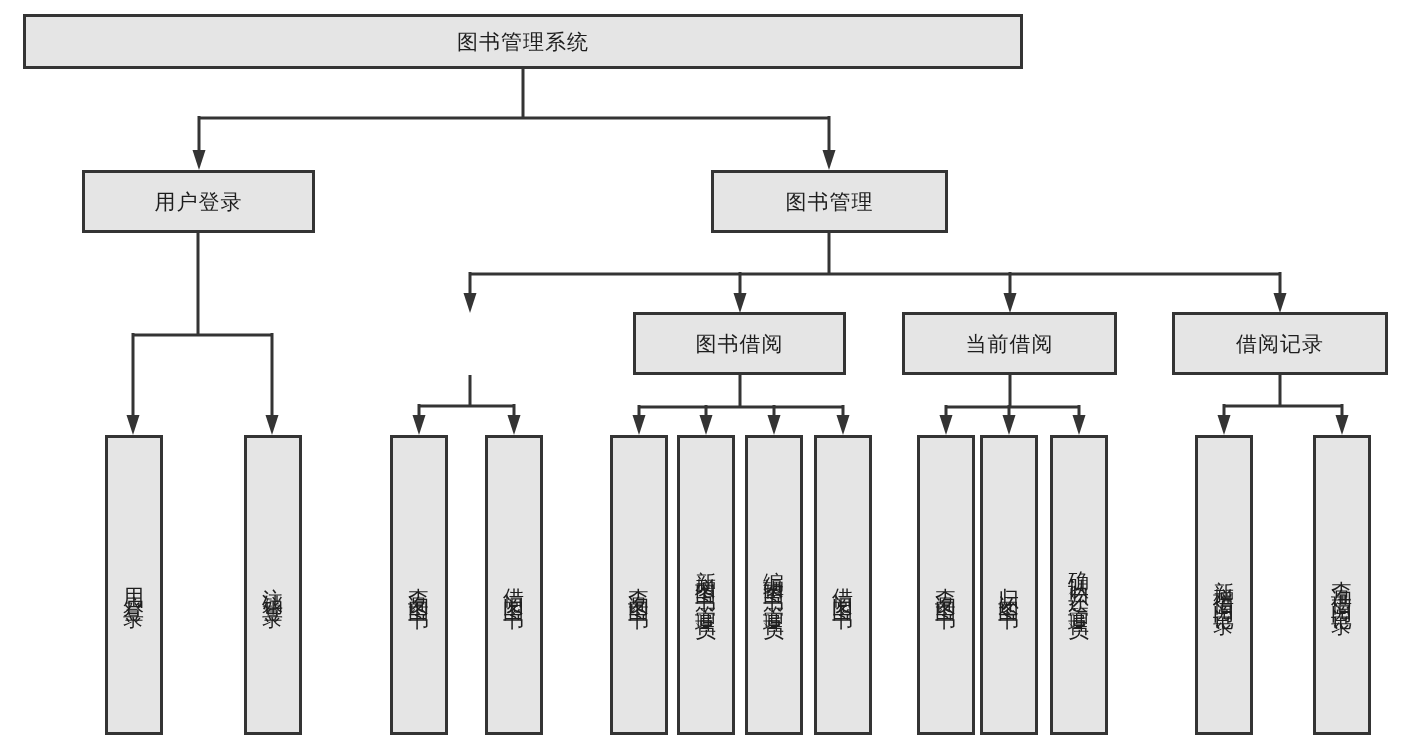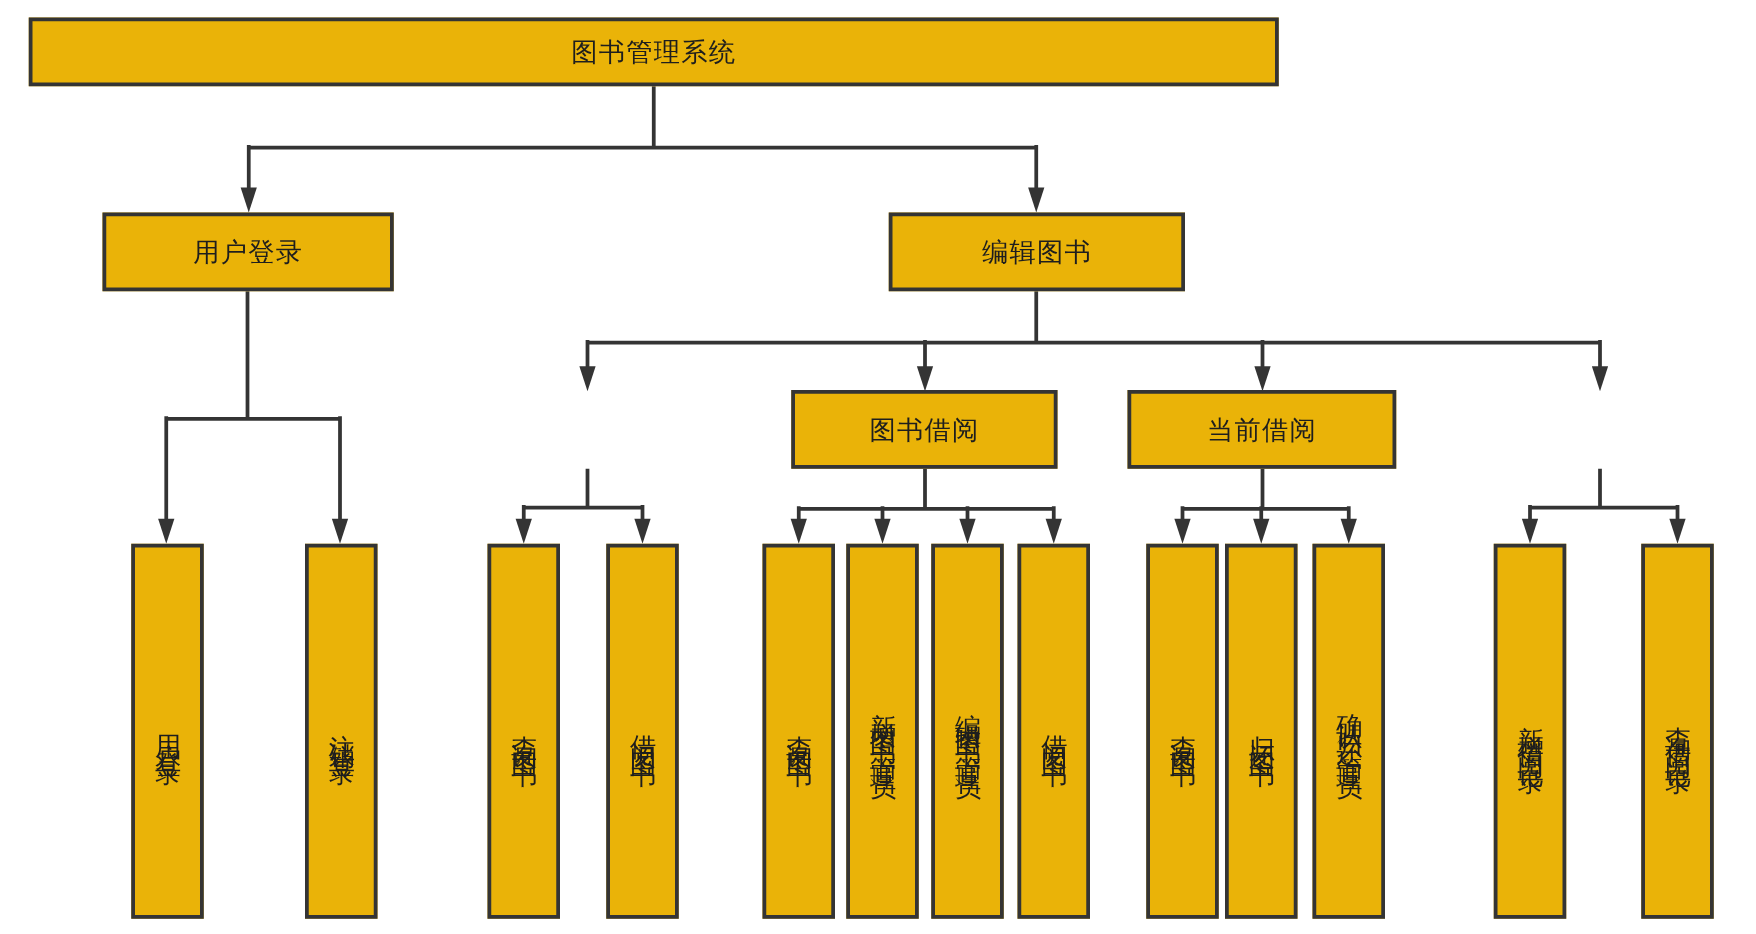--- a/index.html
+++ b/index.html
@@ -5,21 +5,21 @@
   * { margin:0; padding:0; box-sizing:border-box; }
   html,body { background:#ffffff; }
   body { font-family:"Liberation Sans","DejaVu Sans",sans-serif; }
   .canvas {
     position:relative; width:1405px; height:747px;
     background:#ffffff; overflow:hidden;
   }
   .wires { position:absolute; left:0; top:0; z-index:1; }
   .node {
     position:absolute; z-index:2;
-    background:#eab308; border:3px solid #343434;
+    background:#e5e5e5; border:3px solid #343434;
     display:flex; align-items:center; justify-content:center;
     color:#1e1e1e; text-align:center;
   }
   .h { font-size:21px; letter-spacing:1px; white-space:nowrap; }
   .v { writing-mode:vertical-rl; font-size:21px; letter-spacing:7px; line-height:1; }
   .watermark {
     position:absolute; z-index:3; right:7px; top:714px;
     font-size:19px; color:#9b9b9b; white-space:nowrap;
     text-shadow:0 0 1px #ffffff;
   }
@@ -65,24 +65,25 @@
       <polygon points="1002.5,415 1015.5,415 1009,435"></polygon>
       <polygon points="1072.5,415 1085.5,415 1079,435"></polygon>
       <polygon points="1217.5,415 1230.5,415 1224,435"></polygon>
       <polygon points="1335.5,415 1348.5,415 1342,435"></polygon>
     </g>
   </svg>
 
   <div class="node h" style="left:23px;top:14px;width:1000px;height:55px">图书管理系统</div>
 
   <div class="node h" style="left:82px;top:170px;width:233px;height:63px">用户登录</div>
-  <div class="node h" style="left:711px;top:170px;width:237px;height:63px">编辑图书</div>
+  <div class="node h" style="left:711px;top:170px;width:237px;height:63px">图书管理</div>
 
   <div class="node h" style="left:902px;top:312px;width:215px;height:63px">当前借阅</div>
   <div class="node h" style="left:633px;top:312px;width:213px;height:63px">图书借阅</div>
+  <div class="node h" style="left:1172px;top:312px;width:216px;height:63px">借阅记录</div>
 
   <div class="node v" style="left:105px;top:435px;width:58px;height:300px">用户登录</div>
   <div class="node v" style="left:244px;top:435px;width:58px;height:300px">注销登录</div>
 
   <div class="node v" style="left:390px;top:435px;width:58px;height:300px">查询图书</div>
   <div class="node v" style="left:485px;top:435px;width:58px;height:300px">借阅图书</div>
 
   <div class="node v" style="left:610px;top:435px;width:58px;height:300px">查询图书</div>
   <div class="node v" style="left:677px;top:435px;width:58px;height:300px">新增图书（管理员）</div>
   <div class="node v" style="left:745px;top:435px;width:58px;height:300px">编辑图书（管理员）</div>

